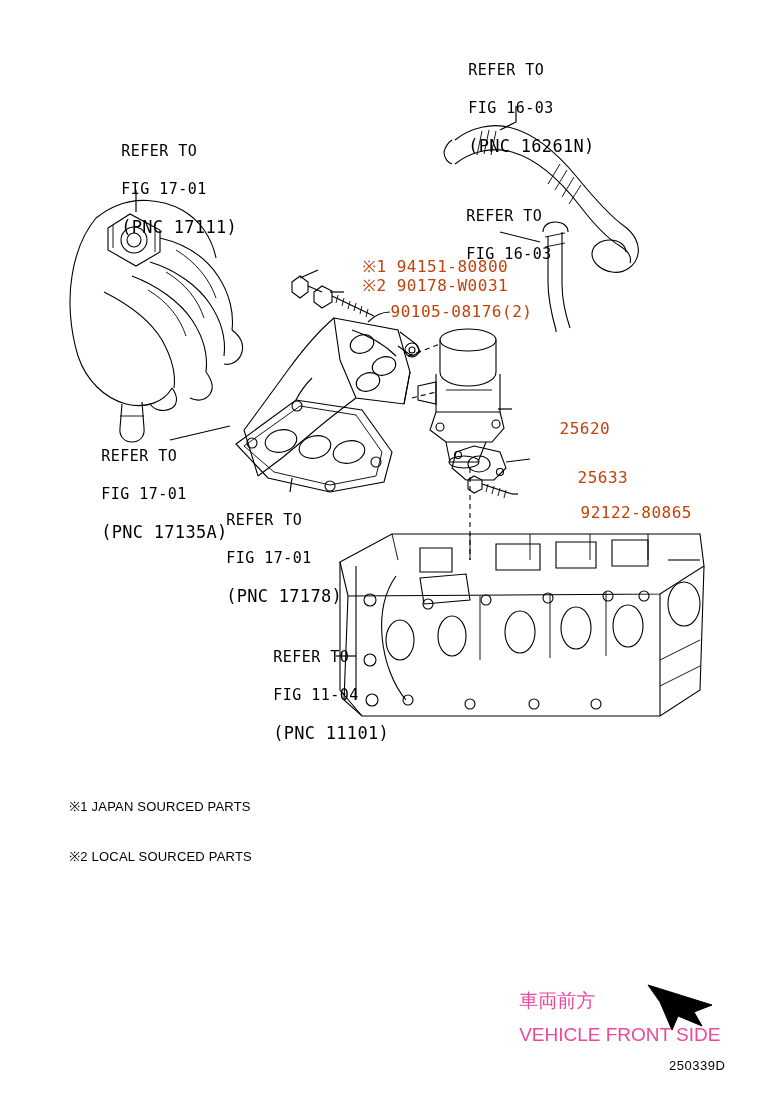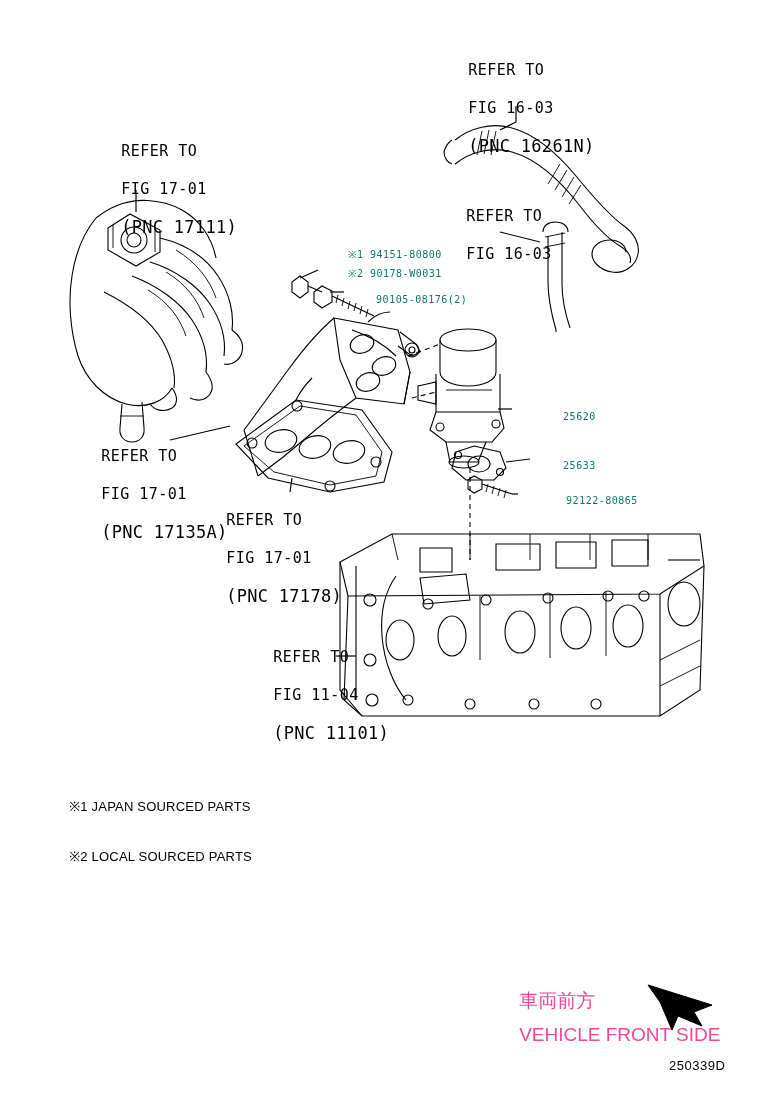--- a/index.html
+++ b/index.html
@@ -30,24 +30,24 @@
     white-space: pre;
     color: #000;
   }
   .label .sub {
     font-size: 17px;
     letter-spacing: 0.3px;
   }
   .partnum {
     position: absolute;
     font-family: "DejaVu Sans Mono", monospace;
-    font-size: 10px;
+    font-size: 16px;
     letter-spacing: 0.5px;
     white-space: pre;
-    color: #0f766e;
+    color: #c2410c;
     text-align: center;
   }
   .note {
     position: absolute;
     font-family: "Liberation Sans", sans-serif;
     font-size: 13px;
     letter-spacing: 0.2px;
     white-space: pre;
     color: #000;
   }
@@ -318,21 +318,21 @@
   <div class="partnum" style="left:322px; top:236px;">
     <span>※1 94151-80800</span>
   </div>
   <div class="partnum" style="left:322px; top:255px;">
     <span>※2 90178-W0031</span>
   </div>
   <div class="partnum" style="left:350px; top:283px;">
     <span>90105-08176(2)</span>
   </div>
 
-  <div class="partnum" style="left:537px; top:400px;">
+  <div class="partnum" style="left:519px; top:400px;">
     <span>25620</span>
   </div>
   <div class="partnum" style="left:537px; top:449px;">
     <span>25633</span>
   </div>
   <div class="partnum" style="left:540px; top:484px;">
     <span>92122-80865</span>
   </div>
 
   <div class="label" style="left:63px; top:428px;">

